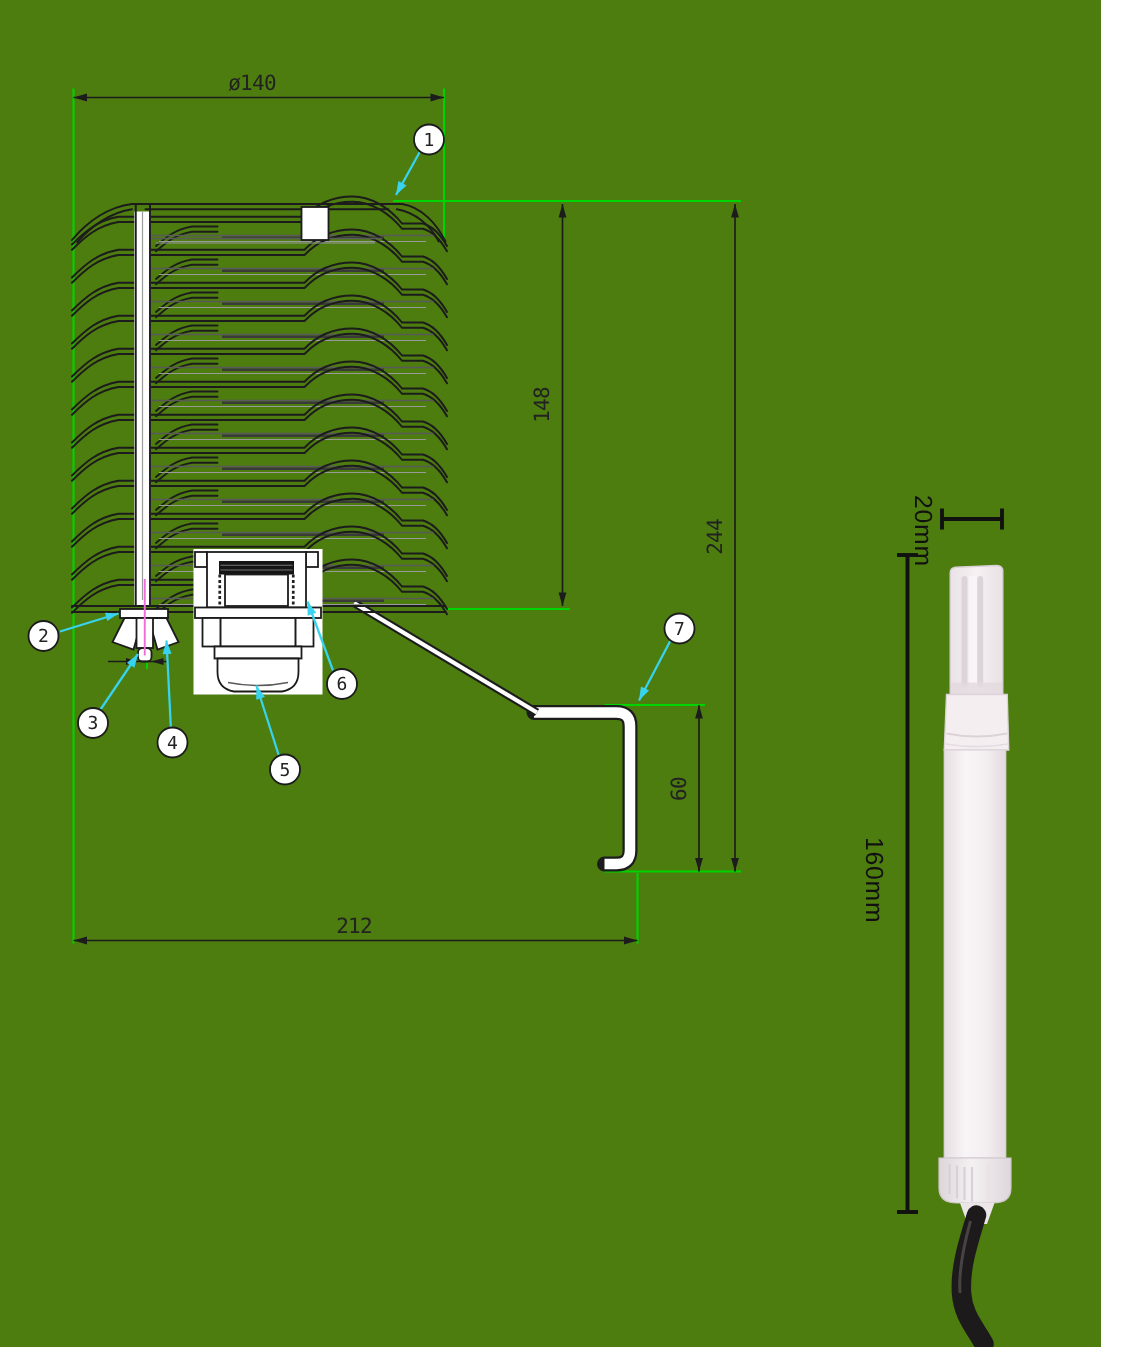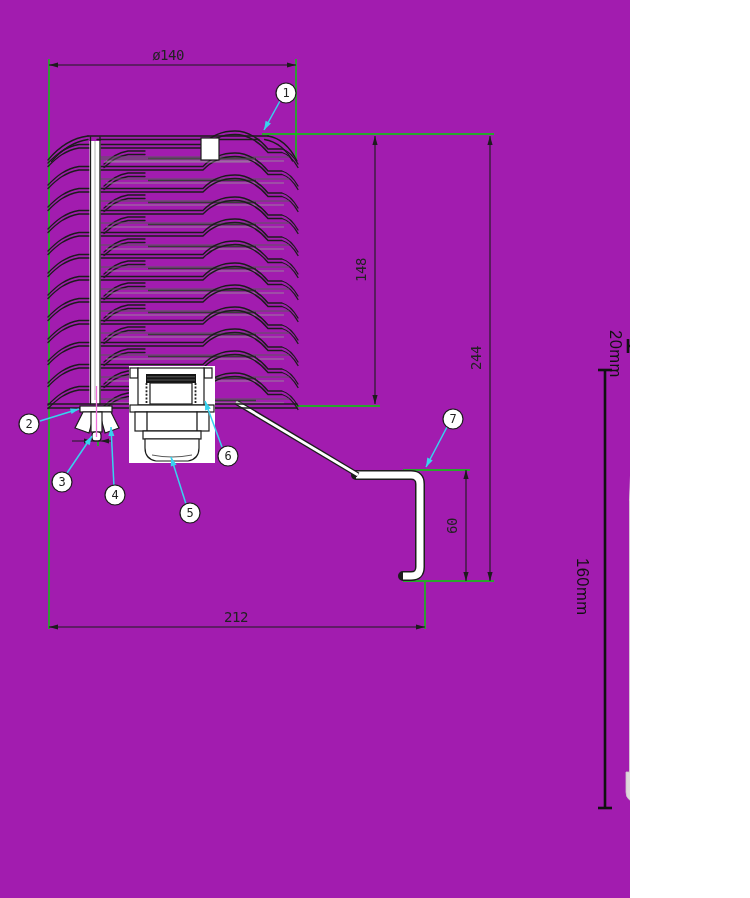--- a/index.html
+++ b/index.html
@@ -1,16 +1,16 @@
 <!DOCTYPE html>
 <html><head>
 <meta charset="utf-8">
 <style>
   html,body{margin:0;padding:0;background:#ffffff;}
-  #page{position:relative;width:630px;height:898px;background:#a21caf;overflow:hidden;}
+  #page{position:relative;width:734px;height:898px;background:#4d7c0f;overflow:hidden;}
   svg{display:block;}
   .ln{stroke:#1c1c1c;stroke-width:1.3;fill:none;stroke-linecap:round;}
   .lnw{stroke:#1c1c1c;stroke-width:1.2;fill:#ffffff;}
   .dim{stroke:#1c1c1c;stroke-width:1.1;fill:none;}
   .arr{fill:#1c1c1c;stroke:none;}
   .ext{stroke-width:1.4;fill:none;}
   .leader{stroke-width:1.5;fill:none;}
   .cad{font-family:"DejaVu Sans Mono","Liberation Mono",monospace;font-size:14px;fill:#222;letter-spacing:-0.5px;}
   .cadv{font-family:"DejaVu Sans Mono","Liberation Mono",monospace;font-size:14px;fill:#222;letter-spacing:-0.5px;}
   .cnum{font-family:"DejaVu Sans Mono","Liberation Mono",monospace;font-size:12px;fill:#222;text-anchor:middle;}

